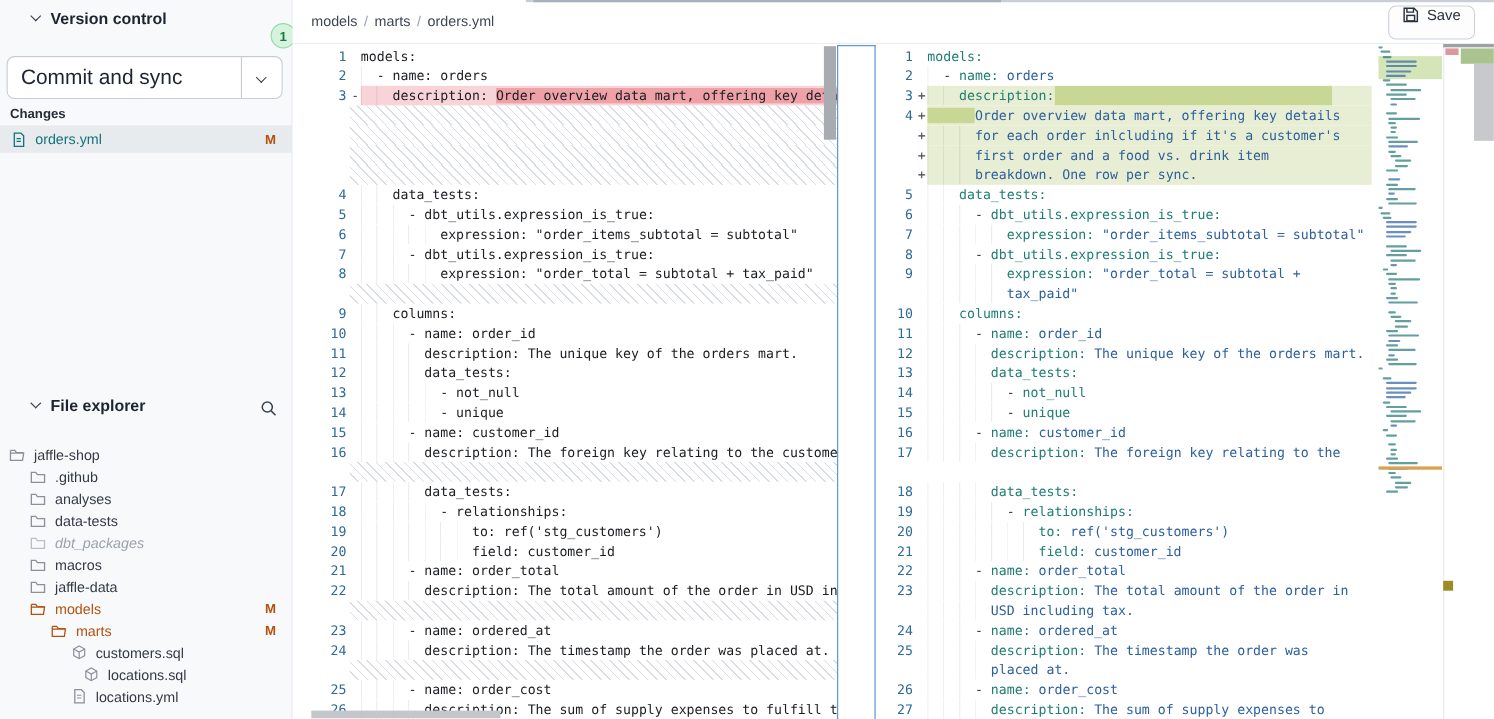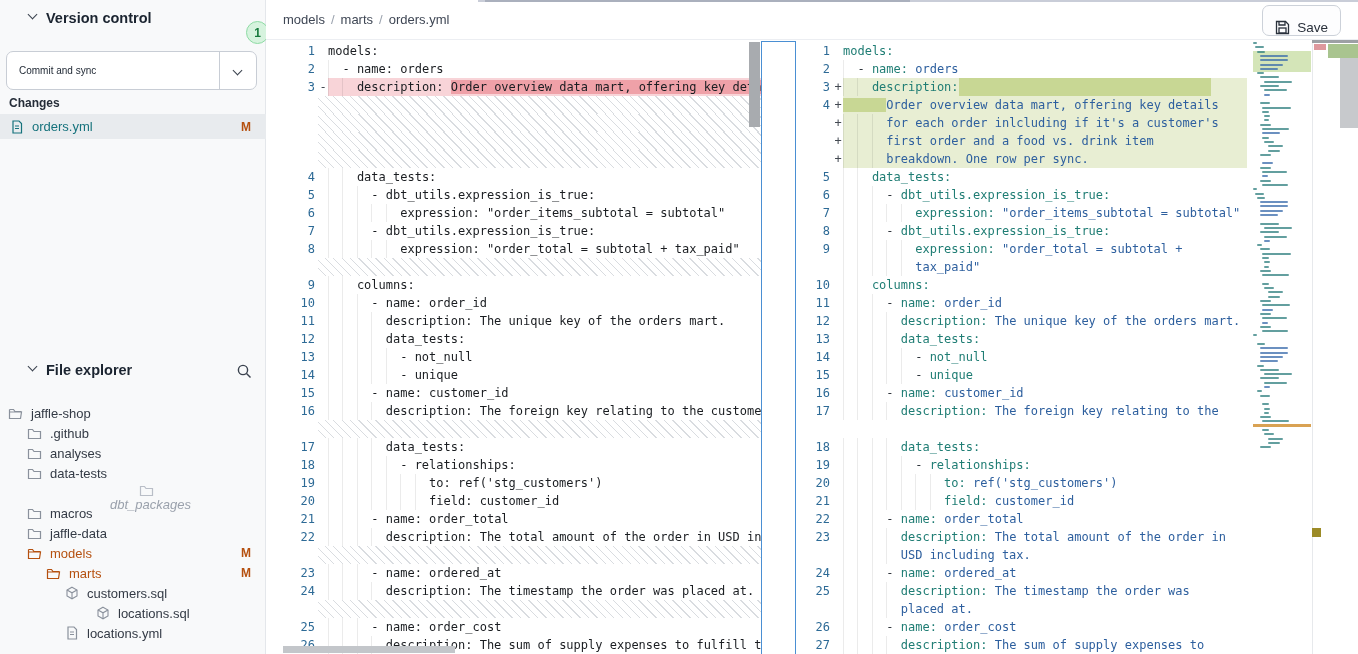--- a/index.html
+++ b/index.html
@@ -7,21 +7,21 @@
   #app{position:absolute;inset:0;width:1358px;height:654px;background:#fff;}
 
   
   .sidebar{position:absolute;left:0;top:0;width:266px;height:654px;background:#f8f9fa;border-right:1px solid #e4e7eb;box-sizing:border-box;}
   .sec-head{position:absolute;left:18px;width:100%;height:26px;display:flex;}
   .chev{width:10px;height:10px;margin:0 8px 0 10px;flex:none;position:relative;}
   .chev::before{content:"";position:absolute;left:1px;top:1px;width:6px;height:6px;border-right:1.6px solid #39414d;border-bottom:1.6px solid #39414d;transform:rotate(45deg);}
   .sec-title{font-size:14.5px;font-weight:700;color:#1b2430;}
   .badge{position:absolute;right:14px;top:0;width:23px;height:23px;border-radius:50%;background:#d6f3de;border:1px solid #8edba4;color:#177a3d;font-size:12px;font-weight:700;display:flex;align-items:center;justify-content:center;box-sizing:border-box;}
   .commit-btn{position:absolute;left:6px;top:51px;width:251px;height:39px;background:#fff;border:1px solid #c8cdd5;border-radius:7px;display:flex;align-items:center;box-sizing:border-box;cursor:pointer;}
-  .commit-btn .lbl{flex:1;padding-left:12px;font-size:10px;color:#1b2430;}
+  .commit-btn .lbl{flex:1;padding-left:12px;font-size:19px;color:#1b2430;}
   .commit-btn .split{width:36px;height:100%;border-left:1px solid #c8cdd5;display:flex;align-items:center;justify-content:center;}
   .changes-lbl{position:absolute;left:9px;top:96px;font-size:12px;font-weight:700;color:#252d38;}
   .file-row{position:absolute;left:0;top:114px;width:266px;height:25px;background:#e8ebee;display:flex;align-items:center;cursor:pointer;}
   .file-row .fname{font-size:13px;color:#15727c;margin-left:8px;}
   .m-badge{position:absolute;right:15px;font-size:12px;font-weight:700;color:#b5500f;}
   .svg-ic{flex:none;display:block;}
   .fe-head{top:362px;}
   .fe-search{position:absolute;right:12px;top:363px;cursor:pointer;}
   .tree{position:absolute;left:0;top:403px;width:266px;}
   .trow{position:relative;height:20px;display:flex;align-items:center;cursor:pointer;font-size:13px;color:#333a45;}
@@ -29,21 +29,21 @@
   .trow.muted{color:#9aa1ac;}
   .trow.muted .tlabel{font-style:italic;}
   .trow.modified{color:#b5500f;}
 
   
   .topbar{position:absolute;left:266px;top:0;width:1092px;height:40px;background:#fff;border-bottom:1px solid #eceef2;box-sizing:border-box;}
   .topline{position:absolute;left:478px;top:0;width:880px;height:2px;background:#c9cdd8;}
   .topline-dark{position:absolute;left:485px;top:0;width:425px;height:2px;background:#aab0bd;}
   .breadcrumb{position:absolute;left:17px;top:12px;font-size:13px;color:#3e4654;display:flex;gap:6px;}
   .breadcrumb .sep{color:#9aa2ad;}
-  .save-btn{position:absolute;right:17px;top:5px;height:31px;padding:0 12px;background:#fdfdfe;border:1px solid #ccd1d9;border-radius:7px;display:flex;align-items:flex-end;gap:7px;font-size:13.5px;color:#2a313c;cursor:pointer;box-sizing:border-box;}
+  .save-btn{position:absolute;right:17px;top:5px;height:31px;padding:0 12px;background:#fdfdfe;border:1px solid #ccd1d9;border-radius:7px;display:flex;align-items:flex-start;gap:7px;font-size:13.5px;color:#2a313c;cursor:pointer;box-sizing:border-box;}
 
   
   .editor{position:absolute;left:266px;top:40px;width:1092px;height:614px;background:#fff;overflow:hidden;}
   .pane{position:absolute;top:2px;}
   .pane-left{left:0;width:496px;}
   .pane-right{left:531px;width:450px;}
   .crow{display:flex;height:18px;line-height:18px;font-family:"DejaVu Sans Mono",monospace;font-size:12px;}
   .ln{flex:none;text-align:right;color:#2d6a96;padding-right:3px;box-sizing:border-box;}
   .pane-left .ln{width:52px;}
   .pane-right .ln{width:36px;}
@@ -137,21 +137,21 @@
           <span class="tlabel">analyses</span>
         </div>
         <div class="trow" style="padding-left: 27px;">
           <span style="display: flex;">
             <svg class="svg-ic" width="15" height="14" viewBox="0 0 15 14">
               <path d="M1.5 3.5h4l1.5 2h6.5v7h-12z" fill="none" stroke="#8a919c" stroke-width="1.2"></path>
             </svg>
           </span>
           <span class="tlabel">data-tests</span>
         </div>
-        <div class="trow muted" style="padding-left: 27px; flex-direction: column;">
+        <div class="trow muted" style="padding-left: 27px;">
           <span style="display: flex;">
             <svg class="svg-ic" width="15" height="14" viewBox="0 0 15 14">
               <path d="M1.5 3.5h4l1.5 2h6.5v7h-12z" fill="none" stroke="#b9bec7" stroke-width="1.2"></path>
             </svg>
           </span>
           <span class="tlabel">dbt_packages</span>
         </div>
         <div class="trow" style="padding-left: 27px;">
           <span style="display: flex;">
             <svg class="svg-ic" width="15" height="14" viewBox="0 0 15 14">
@@ -188,21 +188,21 @@
         </div>
         <div class="trow" style="padding-left: 65px;">
           <span style="display: flex;">
             <svg class="svg-ic" width="14" height="14" viewBox="0 0 14 14">
               <path d="M7 1.2 12 4v6L7 12.8 2 10V4z" fill="none" stroke="#8a919c" stroke-width="1.1"></path>
               <path d="M2 4l5 2.8L12 4M7 6.8v6" fill="none" stroke="#8a919c" stroke-width="1.1"></path>
             </svg>
           </span>
           <span class="tlabel">customers.sql</span>
         </div>
-        <div class="trow" style="padding-left: 76px; margin-left: 20px;">
+        <div class="trow" style="padding-left: 76px;">
           <span style="display: flex;">
             <svg class="svg-ic" width="14" height="14" viewBox="0 0 14 14">
               <path d="M7 1.2 12 4v6L7 12.8 2 10V4z" fill="none" stroke="#8a919c" stroke-width="1.1"></path>
               <path d="M2 4l5 2.8L12 4M7 6.8v6" fill="none" stroke="#8a919c" stroke-width="1.1"></path>
             </svg>
           </span>
           <span class="tlabel">locations.sql</span>
         </div>
         <div class="trow" style="padding-left: 65px;">
           <span style="display: flex;">

